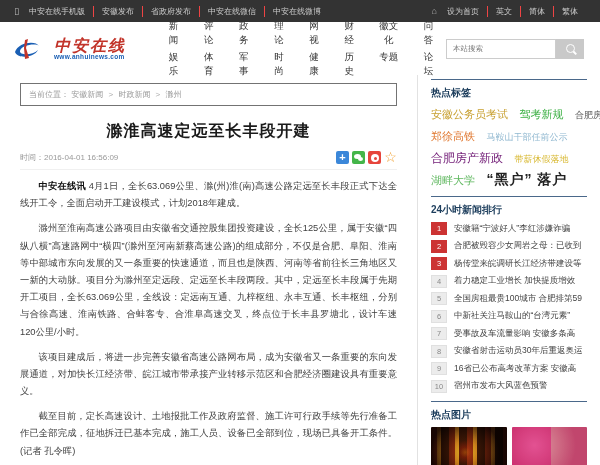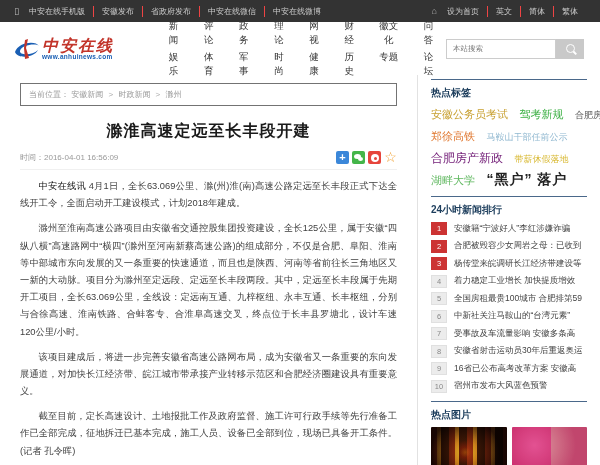--- a/index.html
+++ b/index.html
@@ -11,21 +11,21 @@
   .topbar{height:22px;background:#333;display:flex;justify-content:space-between;
           align-items:center;padding:0 14px;font-size:8px;color:#ccc}
   .topbar .grp{display:flex;align-items:center}
   .topbar .lnk{padding:0 8px;color:#ccc;white-space:nowrap}
   .topbar .lnk.sep{border-left:1px solid #ef4444}
   .topbar .glyph{font-size:9px;margin-right:2px;color:#bbb}
 
   
   .header{height:53px;display:flex;align-items:center;padding:0 12px}
   .logo{display:flex;align-items:center;width:138px;flex:0 0 auto}
-  .logo-text{margin-left:0}
+  .logo-text{margin-left:12px}
   .logo-cn{font-family:"DejaVu Serif","Liberation Serif",serif;font-style:italic;
            font-weight:bold;font-size:16px;color:#c2342a;letter-spacing:2px;line-height:15px}
   .logo-url{font-size:6.5px;color:#1a5fb4;font-weight:bold;letter-spacing:.3px}
   .nav{display:flex;margin-left:6px}
   .nav-col{display:flex;flex-direction:column;gap:3px;padding:0 8.5px;font-size:9.5px;
            text-align:center;line-height:14px}
   .nav-col a{color:#333}
   .search{margin-left:auto;display:flex;align-items:center;margin-right:4px}
   .search input{width:96px;height:18px;border:1px solid #ccc;font-size:7.5px;
                 padding:0 6px;color:#444;outline:none;
@@ -59,21 +59,21 @@
                     background:#fff;border-radius:50%}
   .ic-weibo{background:#e6453c}
   .ic-weibo::before{content:"";position:absolute;left:2.5px;top:2.5px;width:8px;height:8px;
                     background:#fff;border-radius:50%}
   .ic-weibo::after{content:"";position:absolute;left:5.5px;top:5.5px;width:3px;height:3px;
                    background:#e6453c;border-radius:50%}
   .ic-star{color:#f0a030;font-size:14px;line-height:13px;background:none}
 
   .article p{font-size:9.3px;line-height:1.85;color:#404040;text-indent:2em;margin:8px 0;
              text-align:justify}
-  .lead{font-weight:normal;color:#111}
+  .lead{font-weight:bold;color:#111}
 
   
   .sidebar{flex:1;padding:4px 13px 0;box-sizing:border-box;overflow:hidden}
   .section{border-top:1px solid #4a688a;padding-top:5px;margin-bottom:8px}
   .section-title{font-size:10px;font-weight:bold;color:#1c3d5c;margin:1px 0 5px}
   .tag-row{margin:4px 0;white-space:nowrap;line-height:16px}
   .tag{margin-right:7px}
   .tag-big{font-weight:bold;letter-spacing:1px}
   .rank-list{list-style:none;margin:2px 0 6px;padding:0}
   .rank-item{display:flex;align-items:center;margin:4.5px 0;font-size:8.5px;color:#444;

